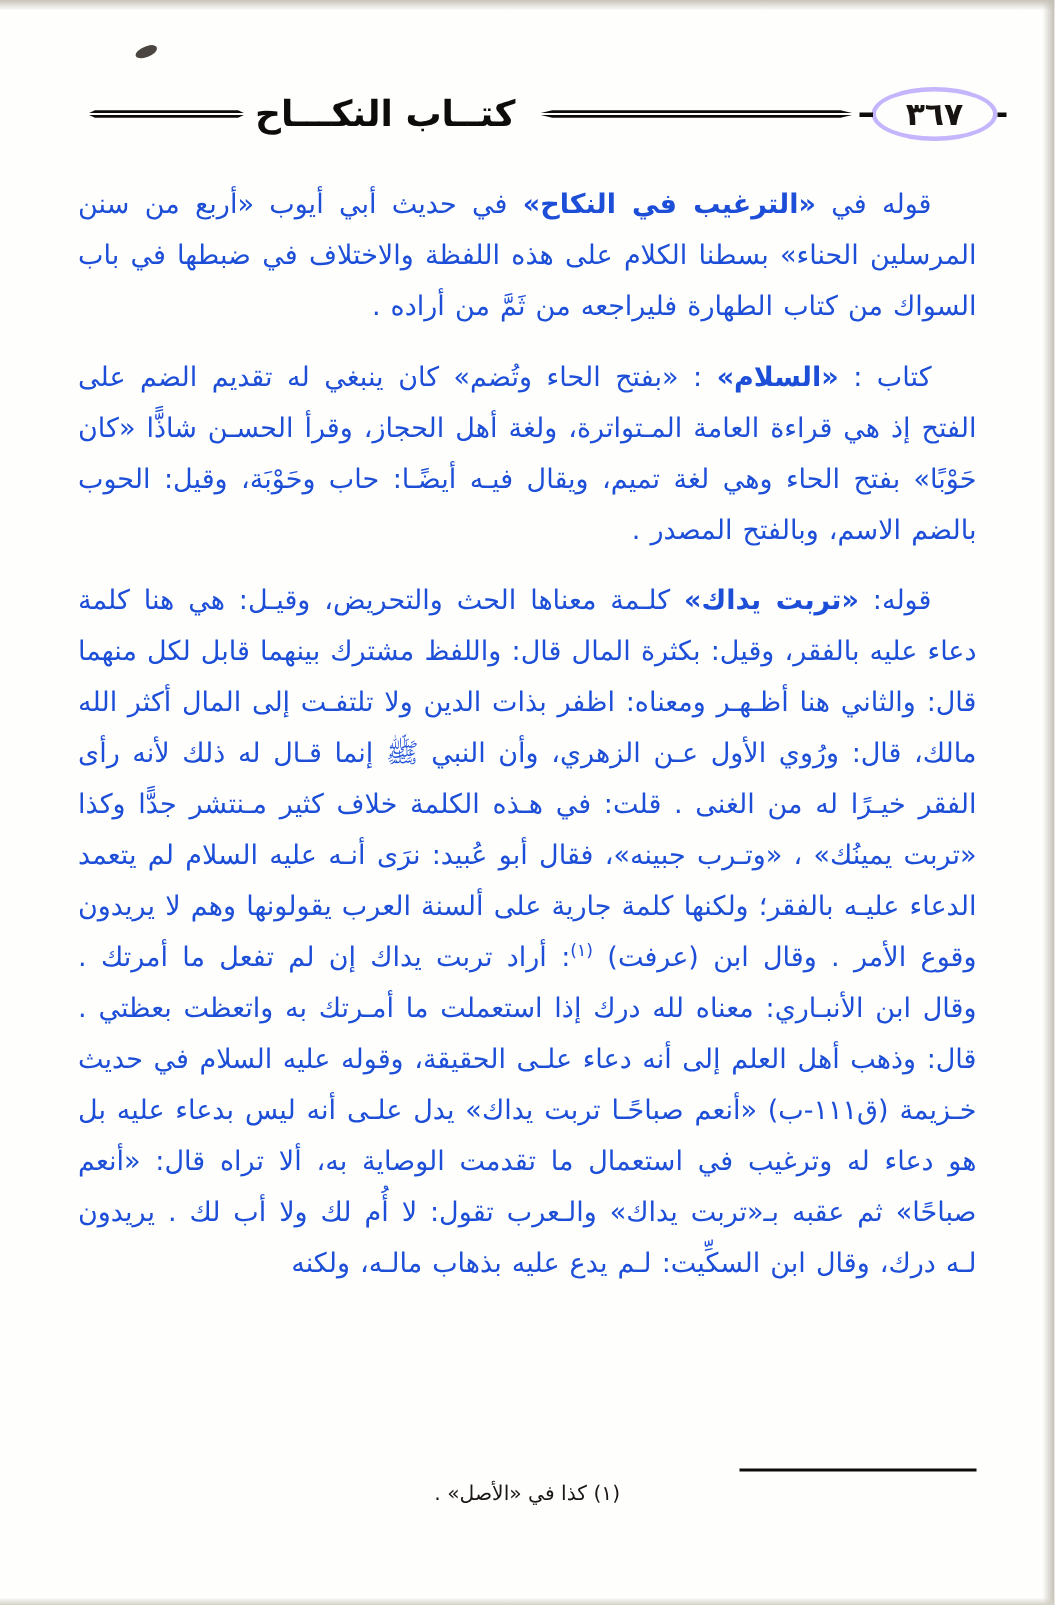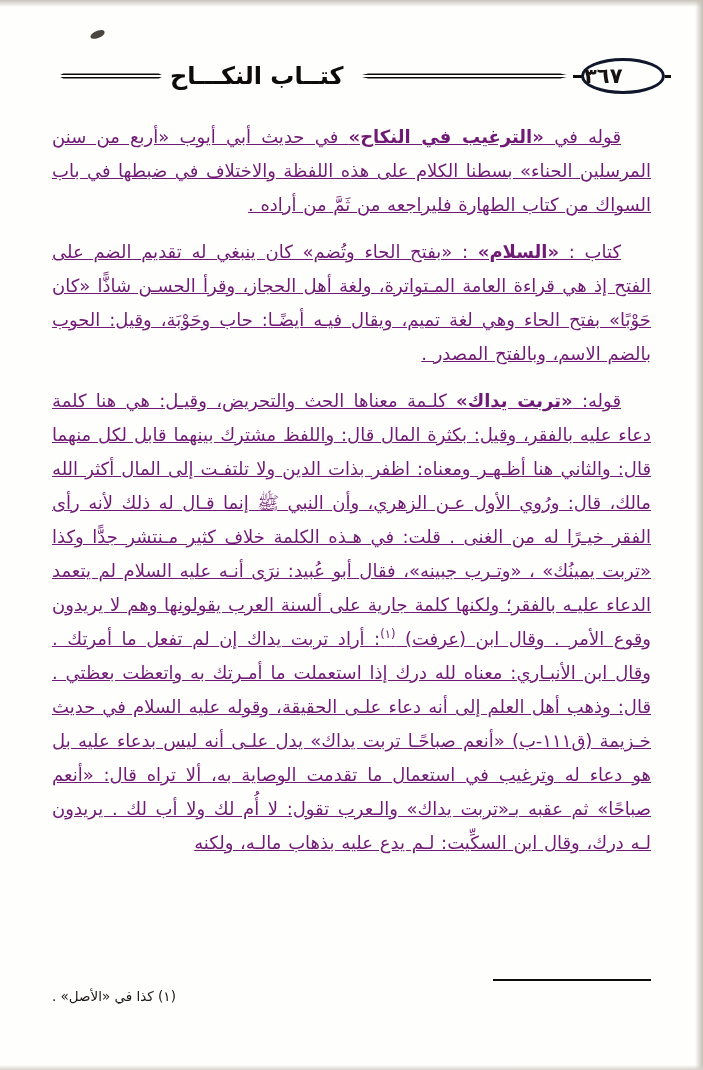--- a/index.html
+++ b/index.html
@@ -40,22 +40,22 @@
   .rule-left  { width:106px; flex:none; }
   .rule-right { flex:1; margin:0 10px 0 8px; }
   .book-title {
     flex:none; padding:0 6px;
     font-size:24px; font-weight:bold; direction:rtl;
     white-space:nowrap; color:#0e0c0a;
   }
   .page-number-oval {
     flex:none; position:relative;
     width:84px; height:36px;
-    border:3px solid #0f172a; border-radius:50%;
-    display:flex; align-items:center; 
+    border:3px solid #c4b5fd; border-radius:50%;
+    display:flex; align-items:center; justify-content:center;
     background:#fefefc;
   }
   .page-number-oval::before,
   .page-number-oval::after {
     content:""; position:absolute; top:50%; margin-top:-1.5px;
     width:9px; height:3px; background:#0e0c0a;
   }
   .page-number-oval::before { left:-11px; }
   .page-number-oval::after  { right:-9px; width:6px; }
   .page-number { font-size:21px; font-weight:bold; direction:rtl; }
@@ -63,34 +63,33 @@
   
   .body-text {
     position:absolute; top:120px; right:52px; left:52px;
     direction:rtl;
   }
   .para {
     font-size:18px; line-height:34px;
     text-align:justify; direction:rtl;
     text-indent:30px;
     margin:0 0 13px 0;
-    color:#701a75;
+    color:#1d4ed8;
     word-spacing:1px;
-    text-decoration:underline;
   }
   .bold { font-weight:bold; }
   .sup  { font-size:11.5px; vertical-align:super; line-height:0; }
 
   
   .footnote-area {
     position:absolute; right:52px; left:52px; bottom:66px;
     direction:rtl;
   }
   .footnote-rule { width:158px; height:2px; background:#0e0c0a; margin-bottom:7px; }
-  .footnote-text { font-size:13.5px; direction:rtl; text-align:left; color:#1a1613; }
+  .footnote-text { font-size:13.5px; direction:rtl; text-align:center; color:#1a1613; }
 </style>
 </head>
 <body>
 
 <div class="page">
 
   <div class="edge-top"></div>
   <div class="edge-right"></div>
   <div class="edge-bottom"></div>
   <div class="smudge"></div>

